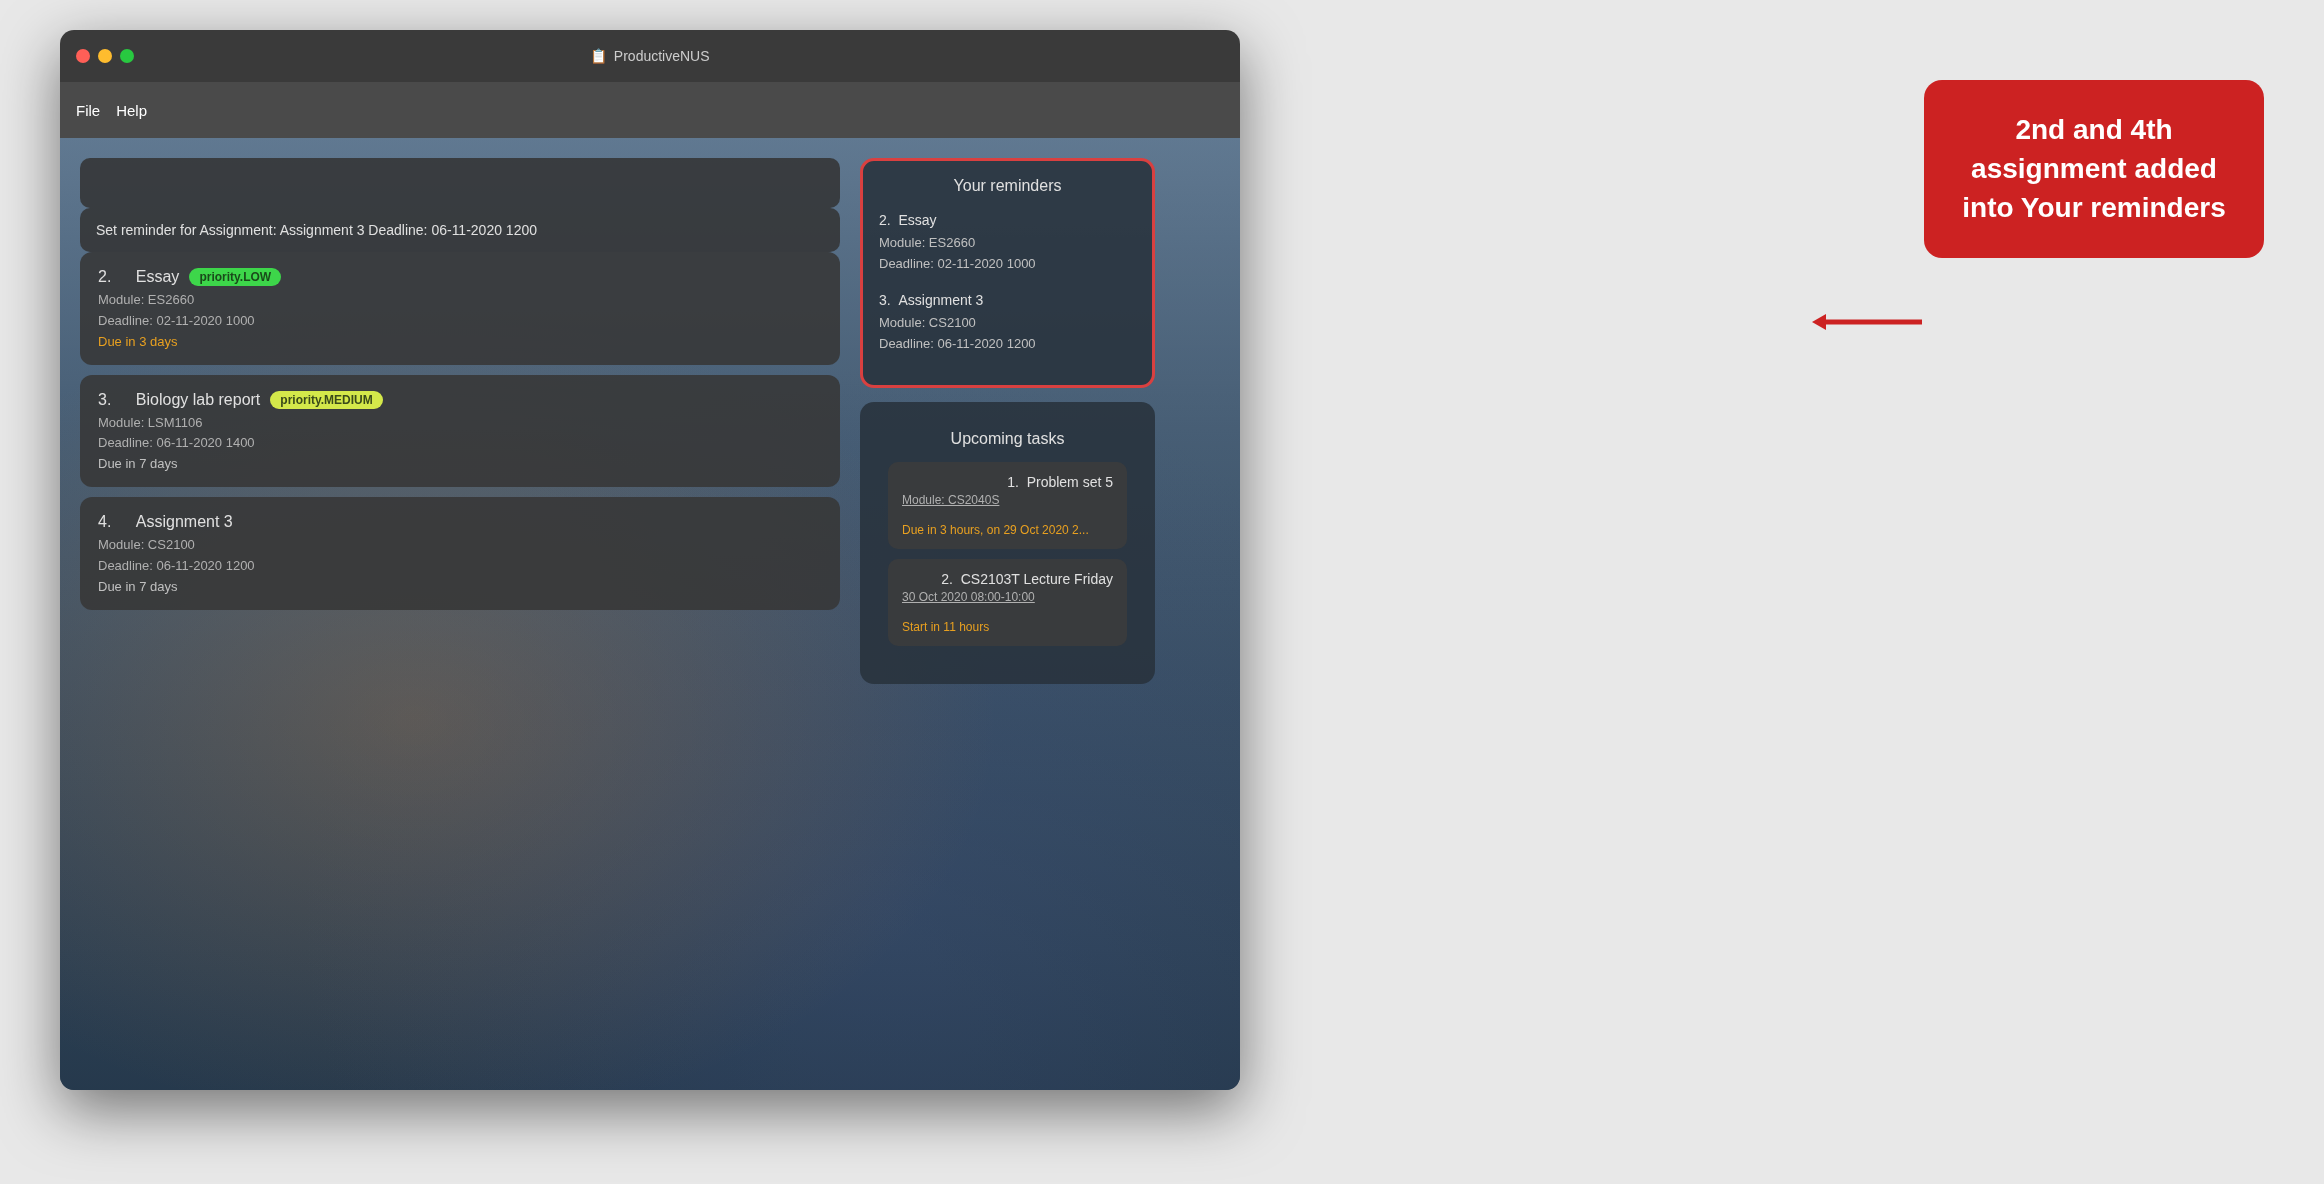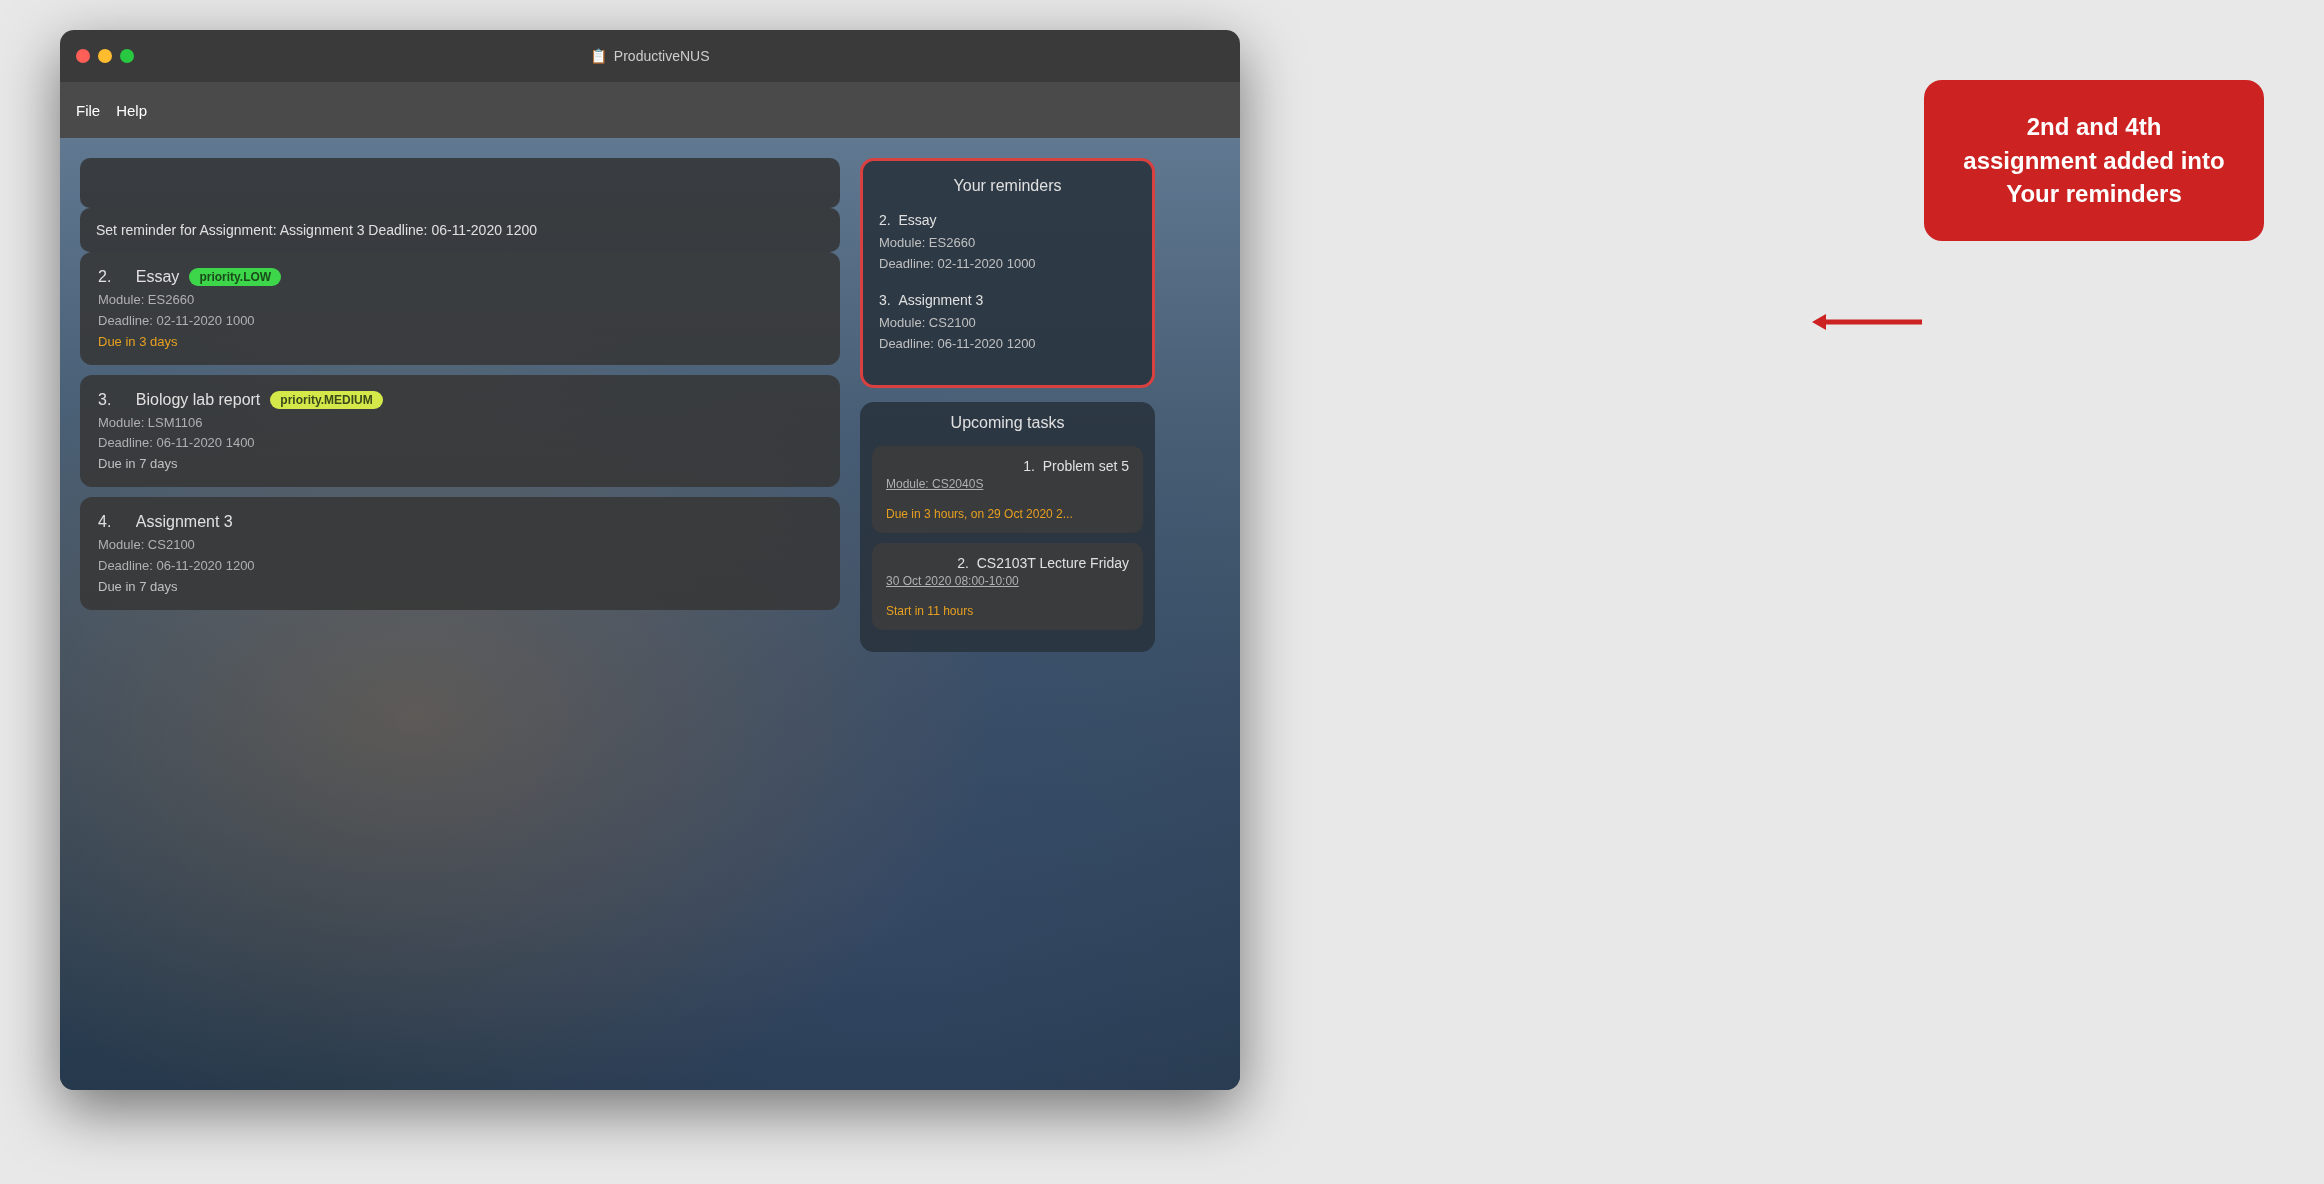--- a/index.html
+++ b/index.html
@@ -221,21 +221,21 @@
     .reminder-item-title {
       font-size: 14px;
       color: #e0e0e0;
       font-weight: 500;
       margin-bottom: 2px;
     }
 
     .upcoming-panel {
       background: rgba(40, 50, 60, 0.88);
       border-radius: 14px;
-      padding: 12px;
+      padding: 28px;
     }
 
     .upcoming-item {
       background: rgba(60, 60, 60, 0.85);
       border-radius: 10px;
       padding: 12px 14px;
       margin-bottom: 10px;
     }
 
     .upcoming-item-title {
@@ -261,21 +261,21 @@
     
     .callout-box {
       position: absolute;
       top: 80px;
       right: 60px;
       width: 340px;
       background: #cc2222;
       border-radius: 18px;
       padding: 30px 36px;
       color: #fff;
-      font-size: 24px;
+      font-size: 28px;
       font-weight: 700;
       text-align: center;
       line-height: 1.4;
       z-index: 10;
     }
   </style>
 </head>
 <body>
 
 <div class="window">

